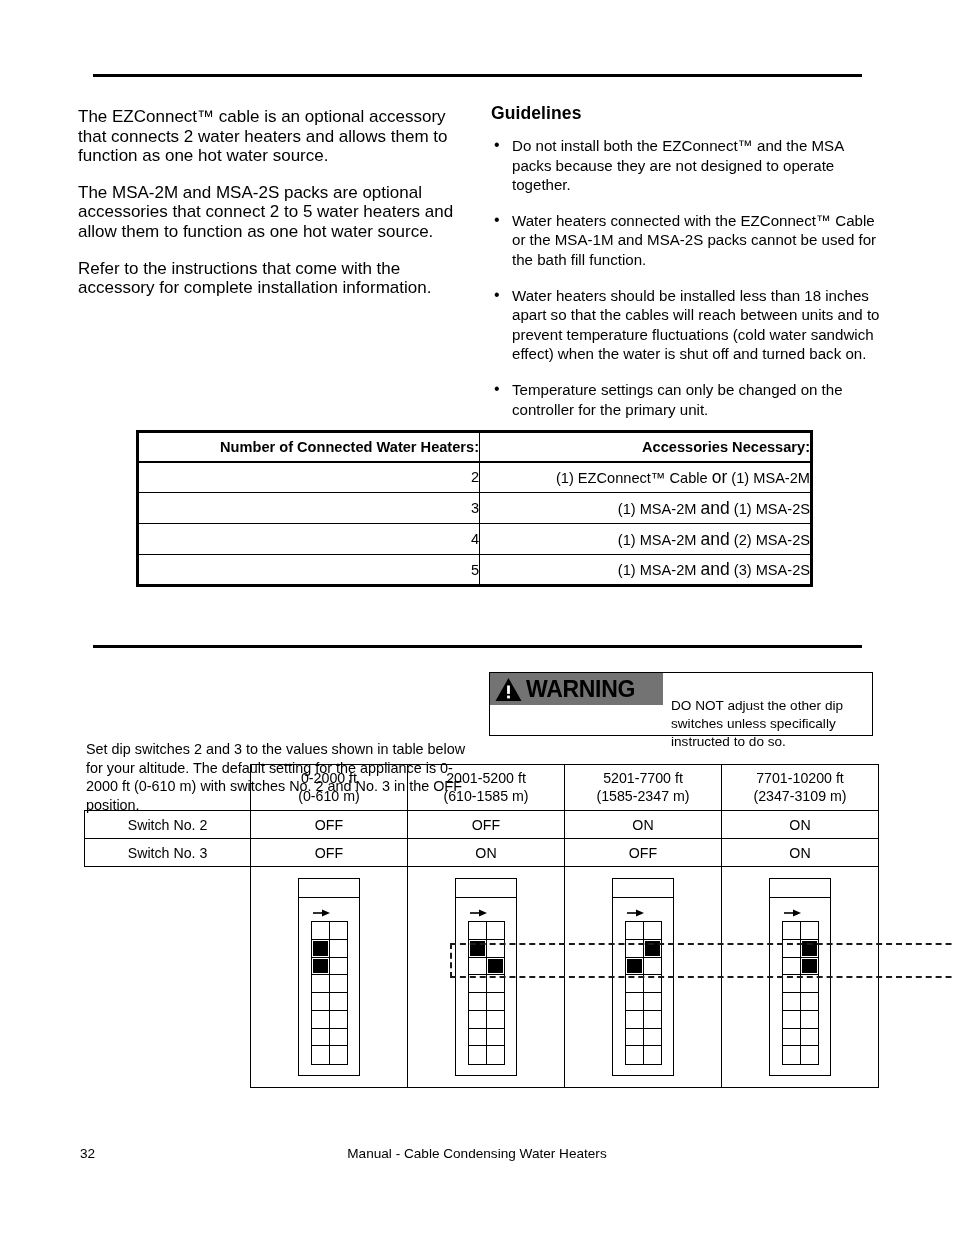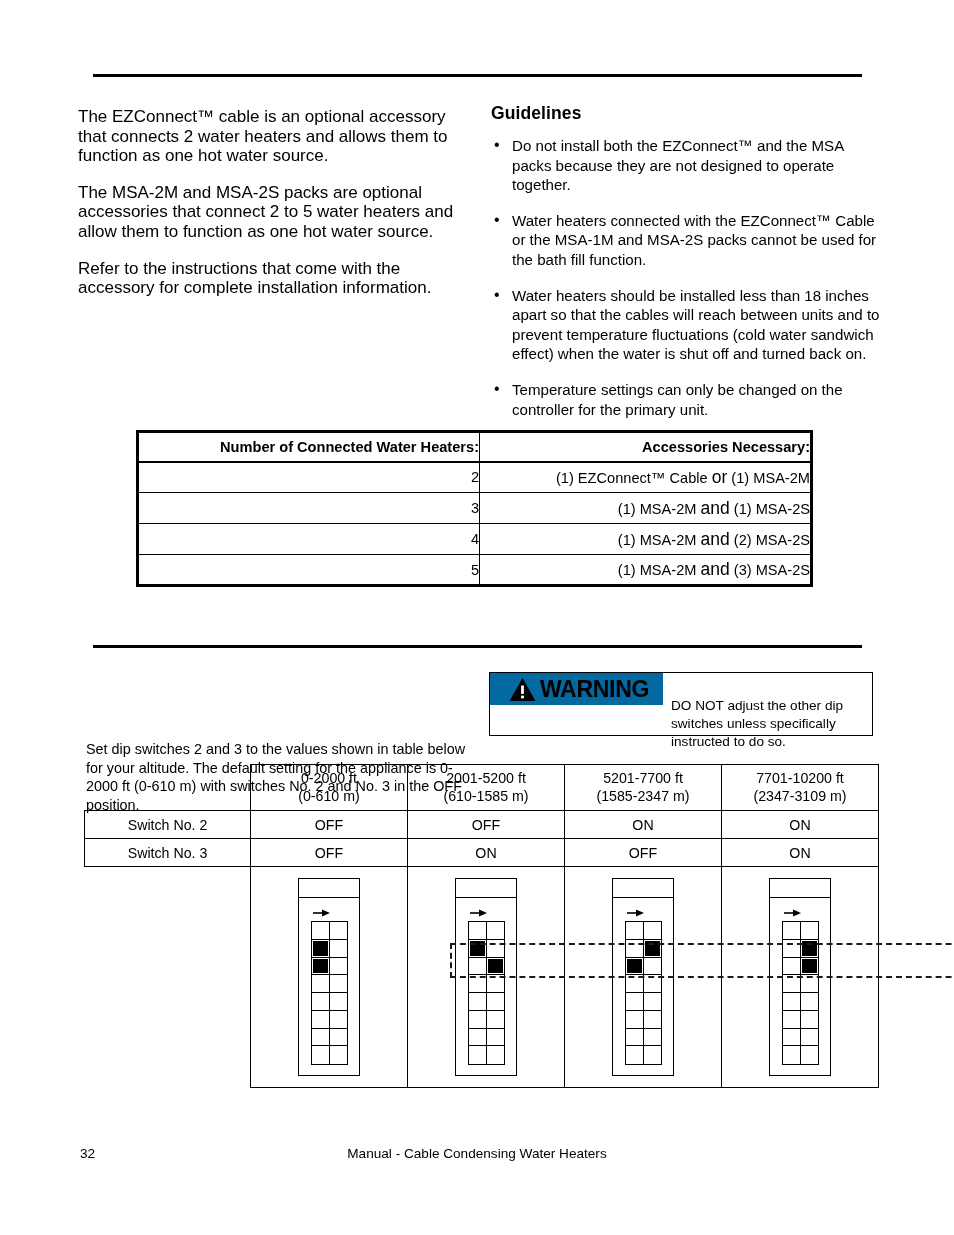--- a/index.html
+++ b/index.html
@@ -91,26 +91,25 @@
   
   #warning-box {
     position: absolute;
     left: 489px; top: 672px; width: 384px; height: 64px;
     border: 1.5px solid #000;
     background: #fff;
     display: flex;
     align-items: flex-start;
   }
   #warning-banner {
-    background: #0369a1;
+    background: #737373;
     width: 173px; height: 32px;
     display: flex; align-items: center;
     flex: none;
     padding-left: 5px;
-    justify-content: center;
   }
   #warning-banner .tri { flex: none; margin-right: 4px; }
   #warning-word {
     font-size: 23px; font-weight: bold;
     letter-spacing: -0.3px;
     line-height: 1;
   }
   #warning-text {
     font-size: 13.6px; line-height: 17.8px;
     padding: 4px 6px 0 8px;

